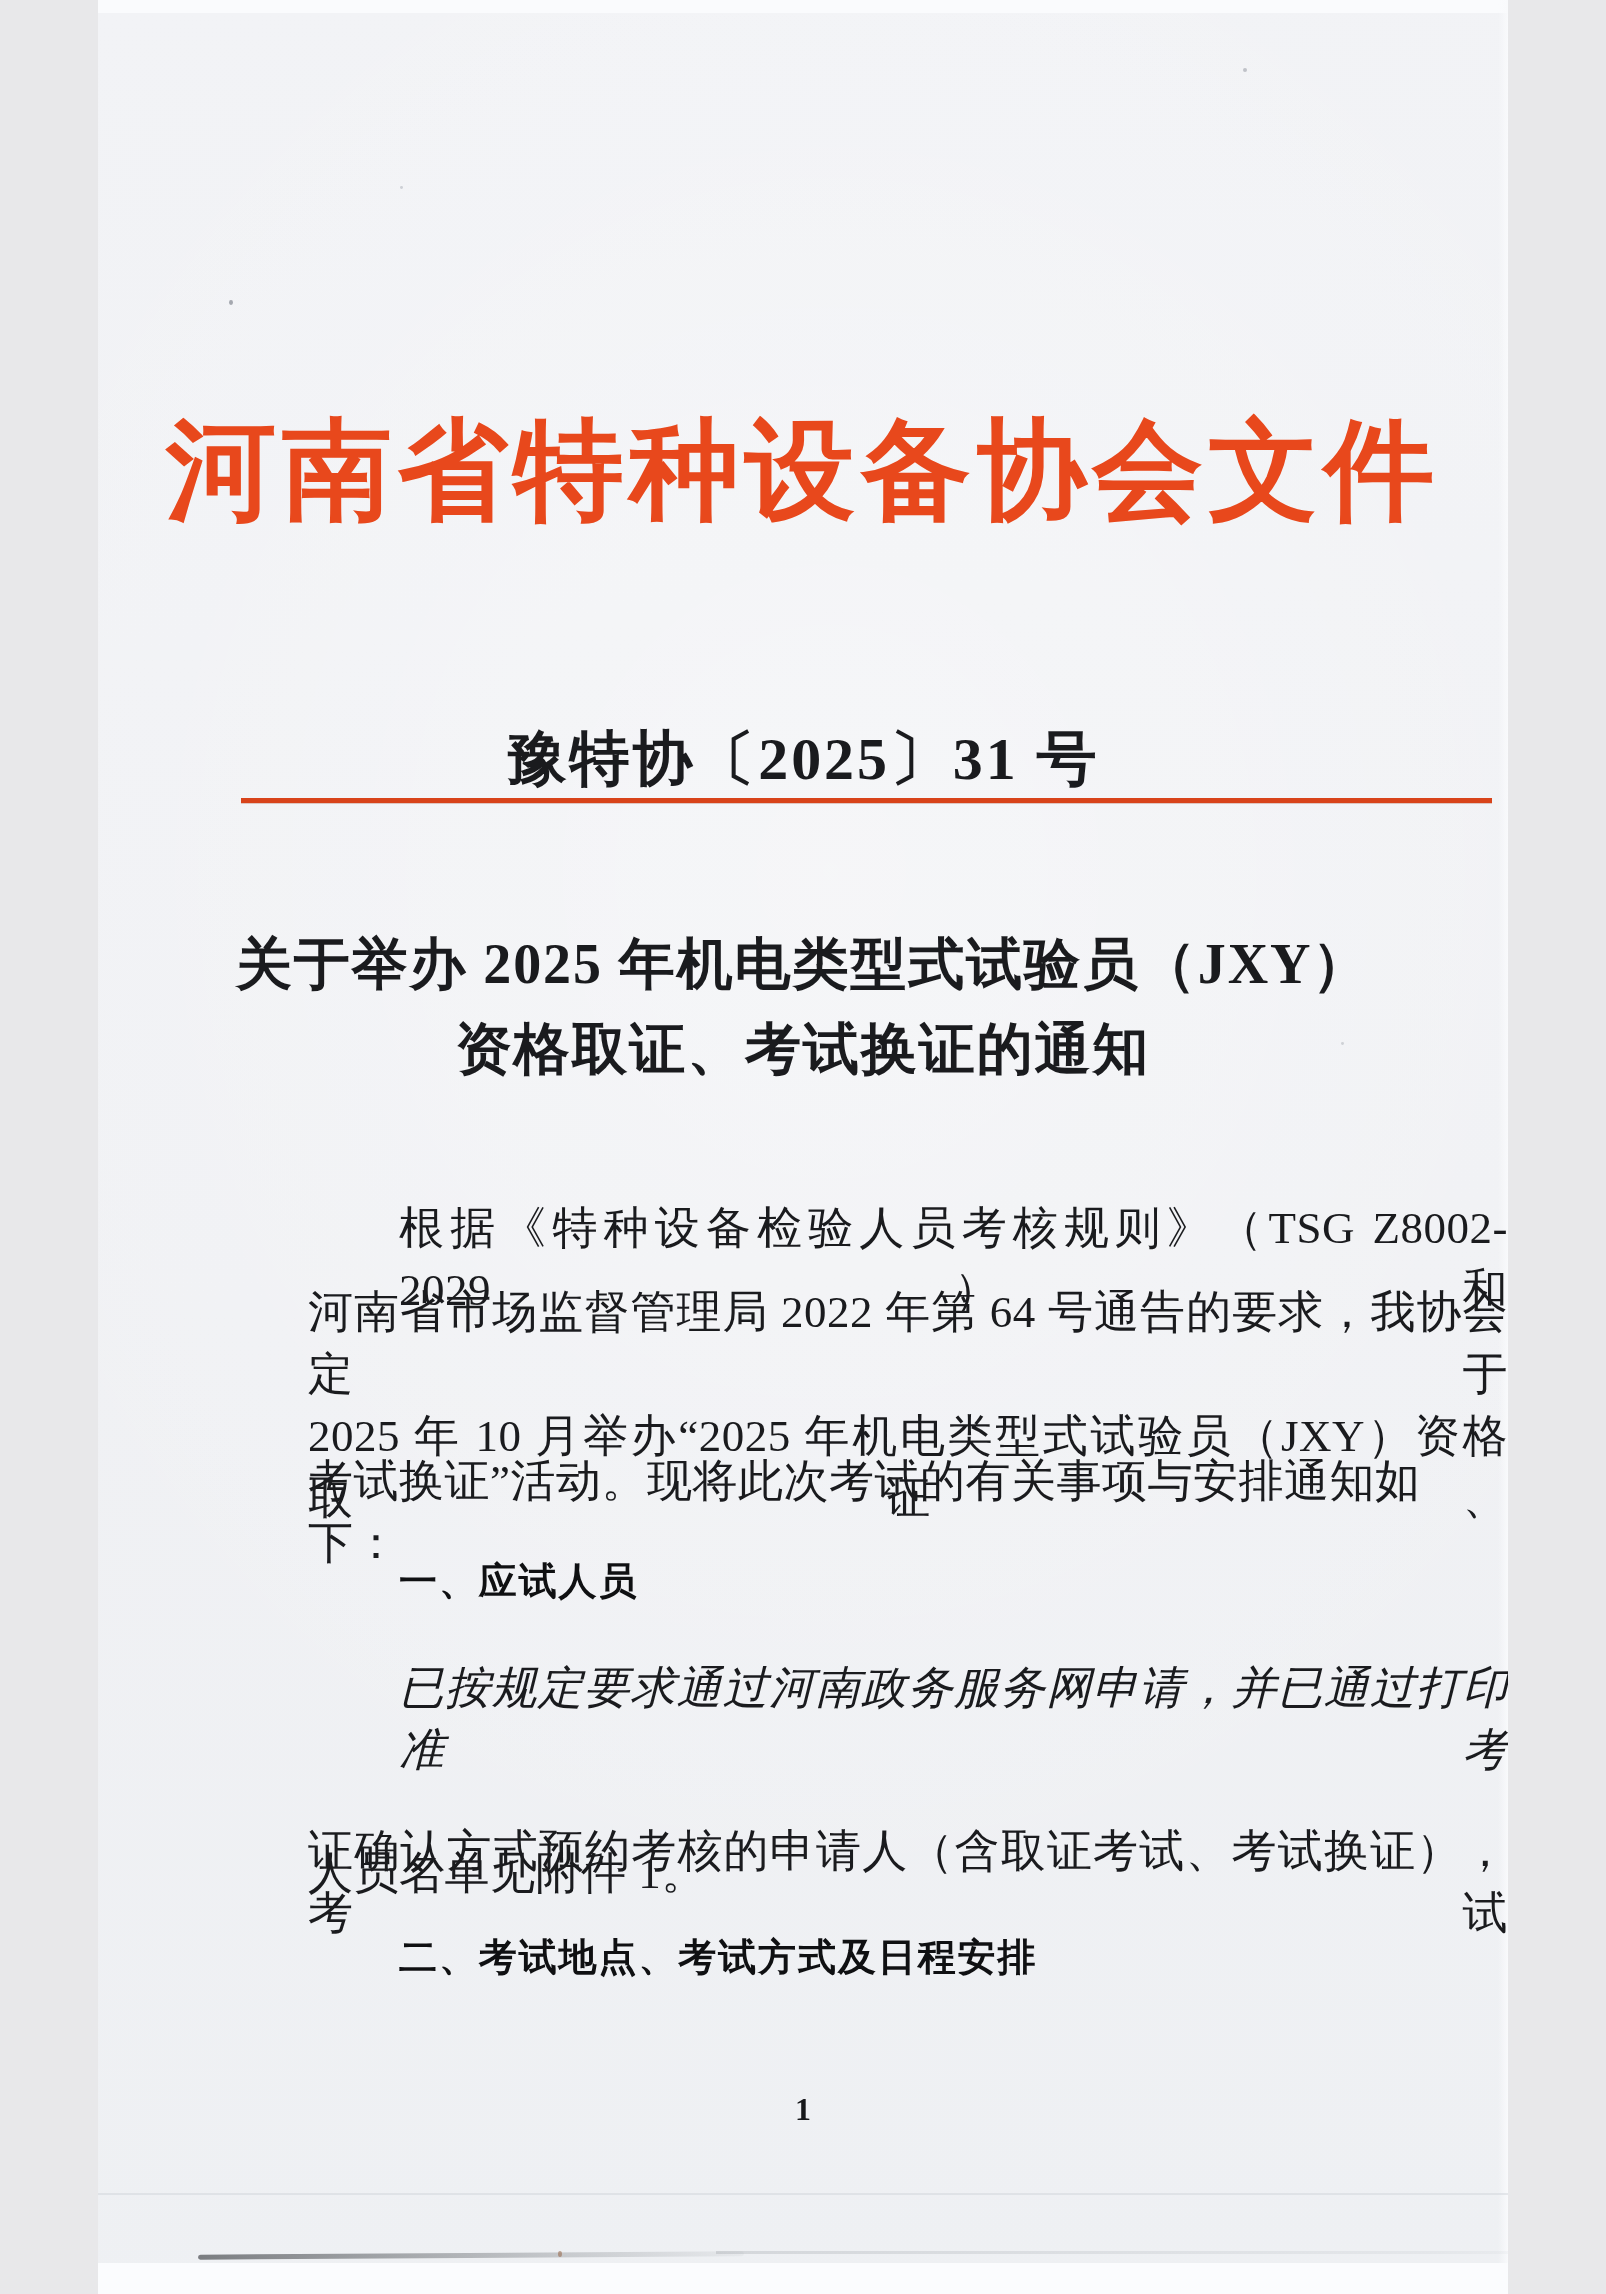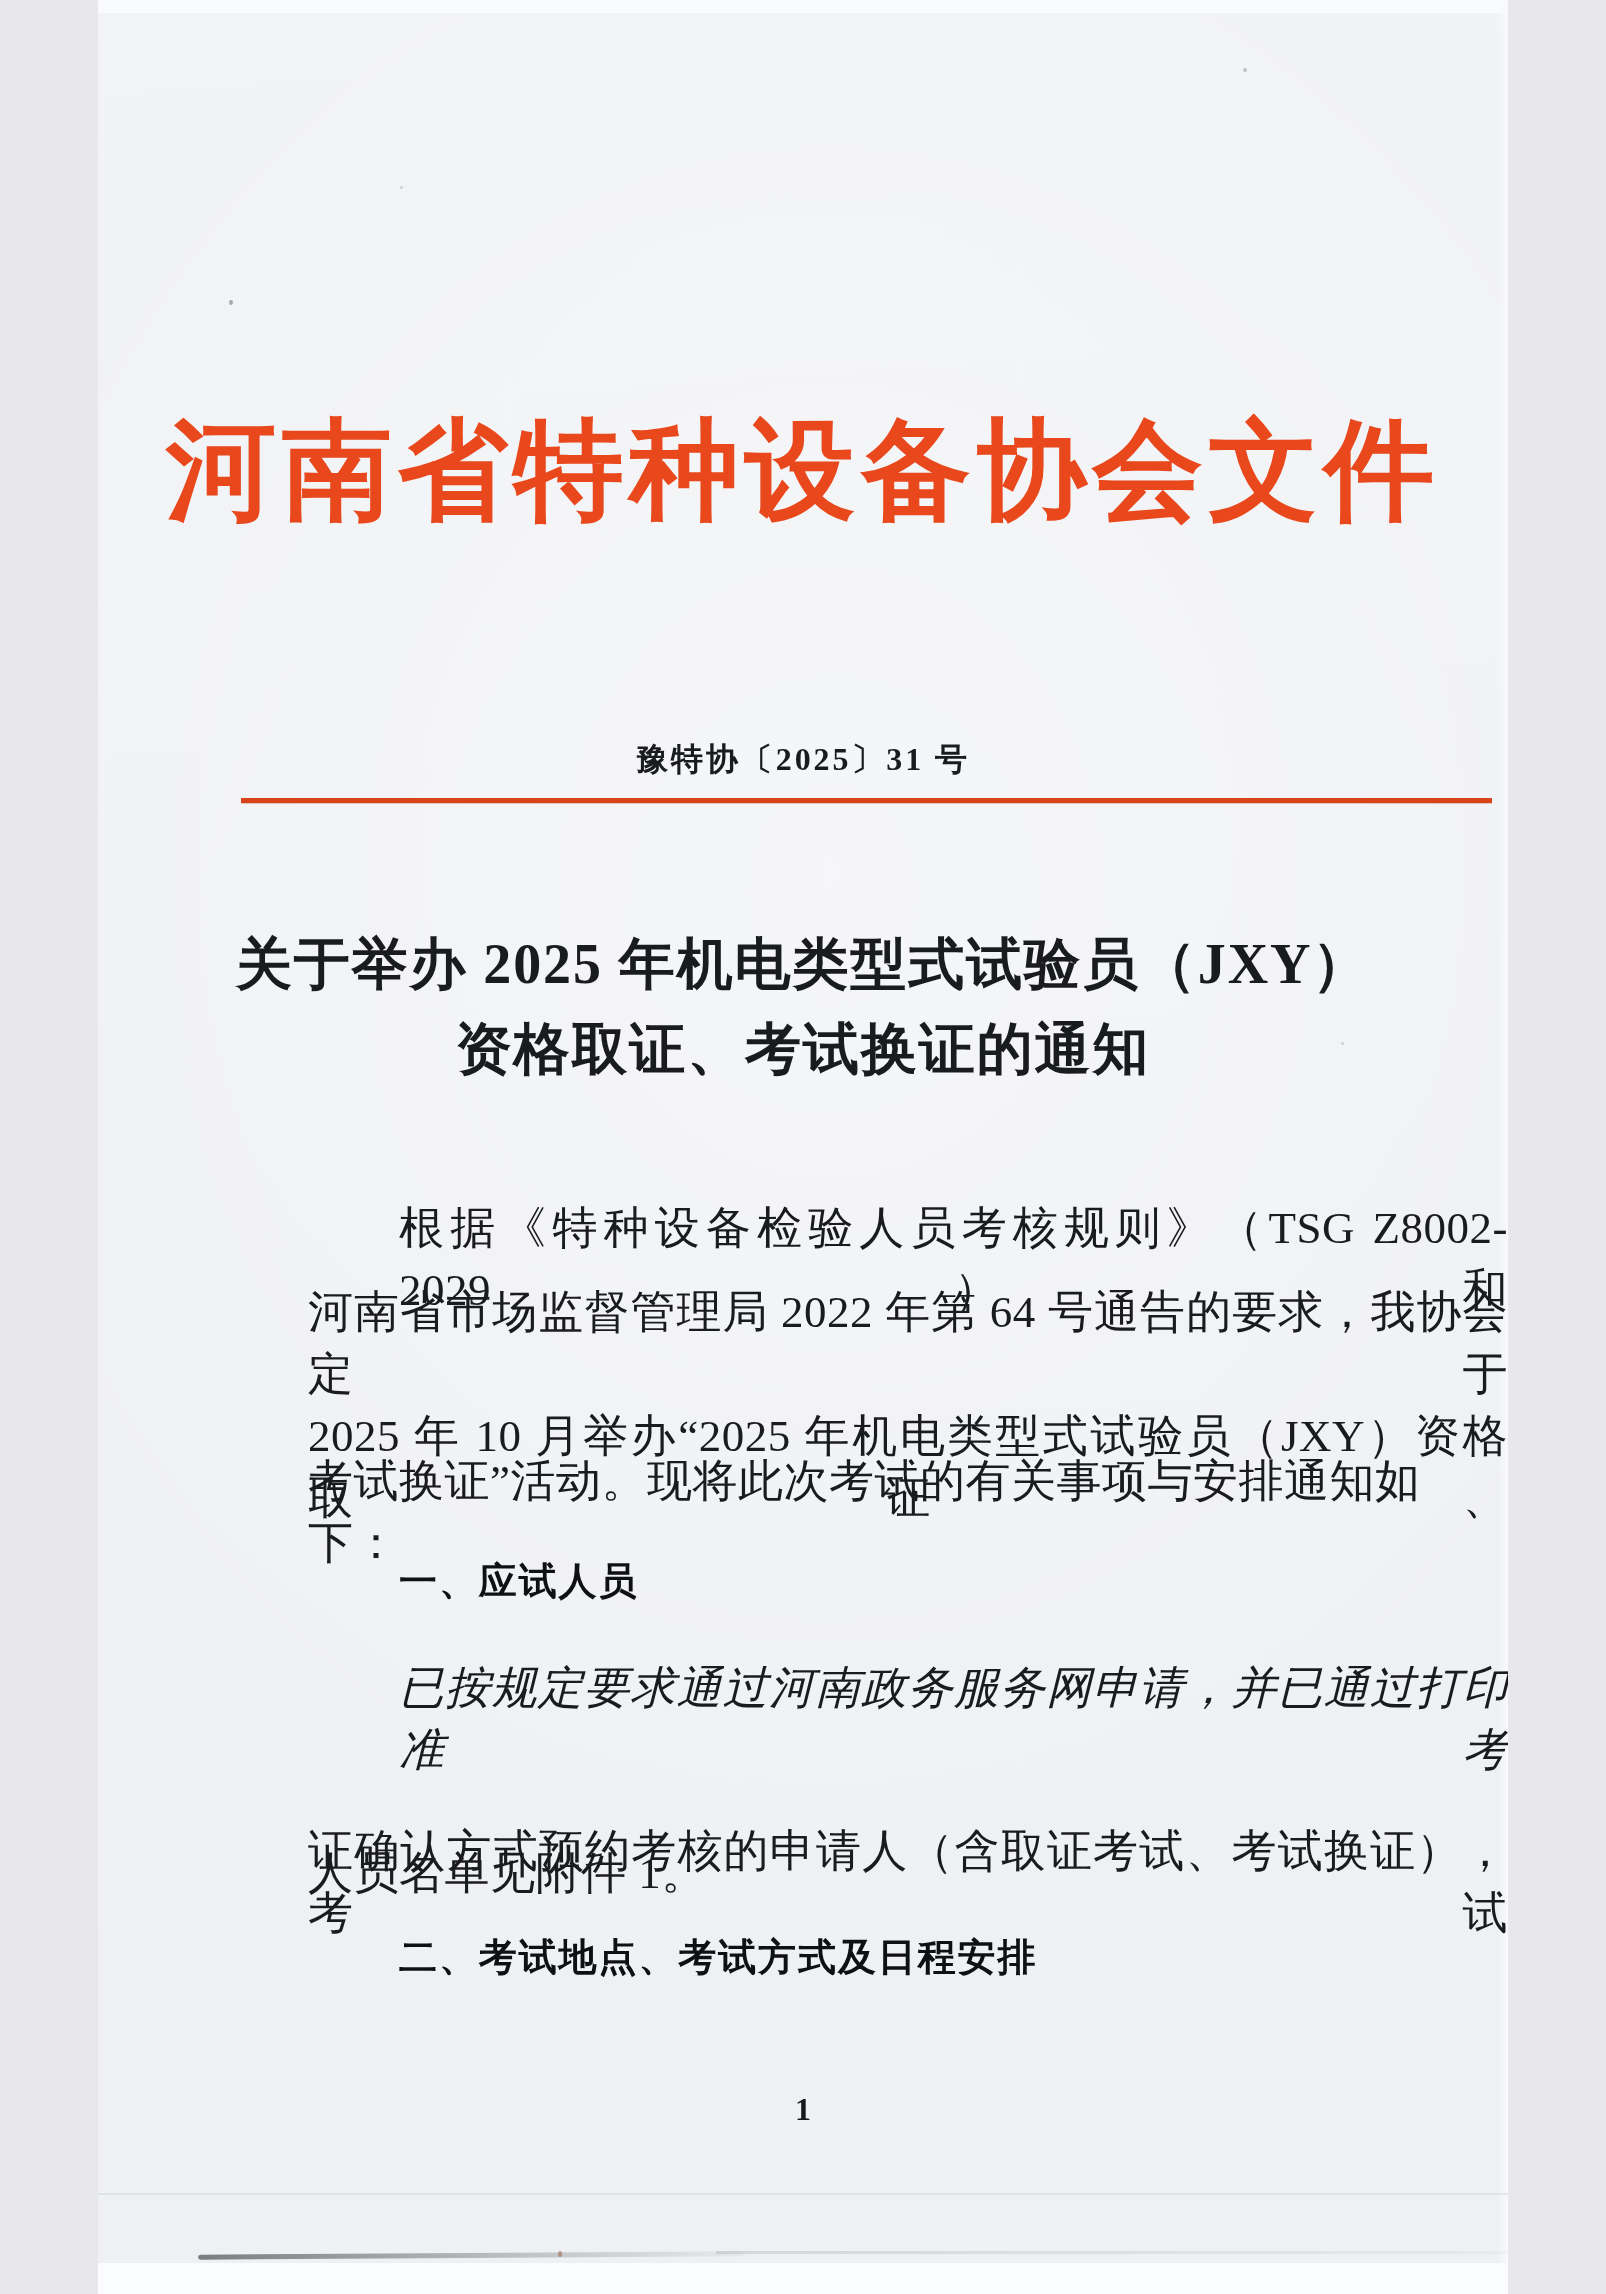--- a/index.html
+++ b/index.html
@@ -42,21 +42,21 @@
 
   .header-title {
     position:absolute; top:394px; left:0; width:100%;
     text-align:center; font-weight:bold;
     font-size:110px; line-height:154px; letter-spacing:5.8px;
     white-space:nowrap;
   }
   .doc-number {
     position:absolute; top:724px; left:0; width:100%;
     text-align:center; font-weight:bold;
-    font-size:32px; line-height:70px; letter-spacing:2.9px;
+    font-size:60px; line-height:70px; letter-spacing:2.9px;
   }
   .red-rule {
     position:absolute; top:798px; left:143px; width:1251px; height:4.8px;
     box-shadow:0 1px 0 rgba(160,60,30,0.25);
   }
   .doc-title {
     position:absolute; left:0; width:100%;
     text-align:center; font-weight:bold;
     font-size:56px; line-height:70px; letter-spacing:1.9px;
     white-space:nowrap;

